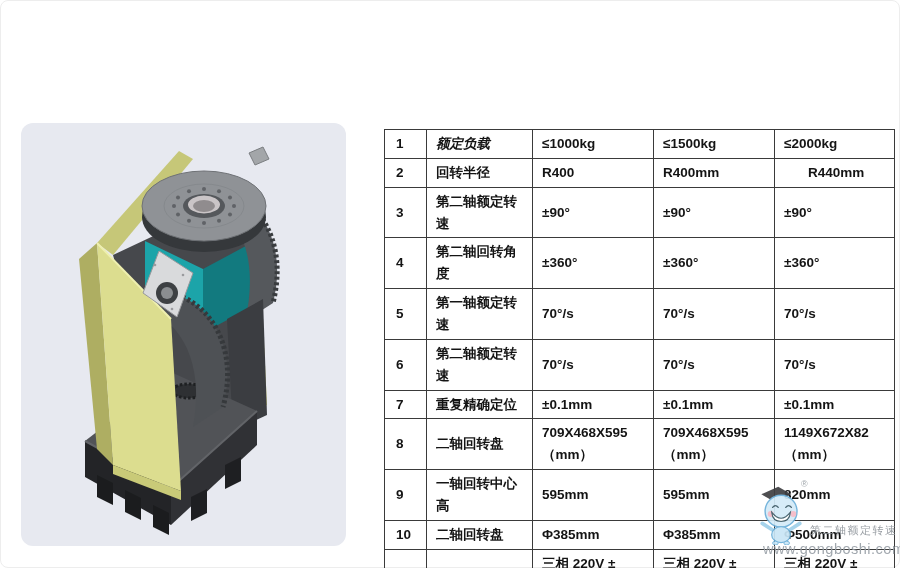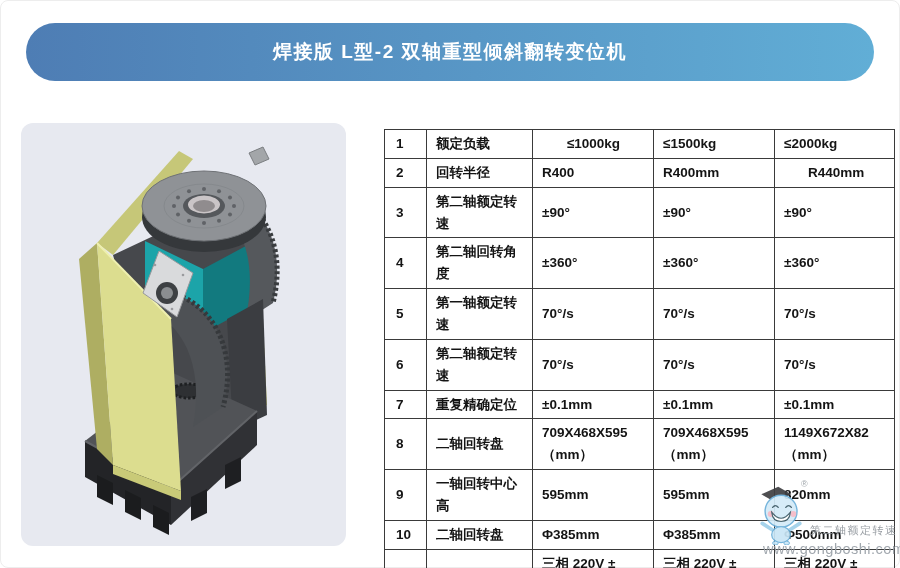--- a/index.html
+++ b/index.html
@@ -38,23 +38,20 @@
               letter-spacing:1.5px; white-space:nowrap; }
   .wm-url   { position:absolute; left:10px; top:62px; font-size:14.5px; color:#9aa1a8;
               letter-spacing:.5px; white-space:nowrap; }
   .wm-mascot { position:absolute; left:4px; top:4px; }
 </style>
 </head>
 <body>
 
 <div class="page">
 
-  <div class="banner" style="background: linear-gradient(90deg, rgb(78, 125, 180), rgb(97, 174, 214));">
-    <h1>焊接版 L型-2 双轴重型倾斜翻转变位机</h1>
-  </div>
 
   <div class="image-panel" style="background: rgb(231, 233, 240);">
     <svg viewBox="0 0 325 423" width="325" height="423" xmlns="http://www.w3.org/2000/svg">
 
       <polygon points="76,120 158,28 172,36 92,132" fill="#c6c778"></polygon>
 
       <polygon points="216,84 236,74 246,282 222,296" fill="#cdcf7c"></polygon>
 
       <polygon points="92,132 228,68 242,282 150,348" fill="#46484c"></polygon>
 
@@ -130,22 +127,22 @@
     <colgroup>
       <col class="c-num">
         <col class="c-label">
         <col class="c-v1">
         <col class="c-v2">
         <col class="c-v3">
     </colgroup>
     <tbody>
         <tr>
           <td class="num" style="border-color: rgb(58, 58, 58);">1</td>
-          <td style="border-color: rgb(58, 58, 58);">额定负载</td>
-          <td style="border-color: rgb(58, 58, 58); text-align: center;">≤1000kg</td>
+          <td style="border-color: rgb(58, 58, 58); font-style: italic;">额定负载</td>
+          <td style="border-color: rgb(58, 58, 58);">≤1000kg</td>
           <td style="border-color: rgb(58, 58, 58);">≤1500kg</td>
           <td style="border-color: rgb(58, 58, 58);">≤2000kg</td>
         </tr>
         <tr>
           <td class="num" style="border-color: rgb(58, 58, 58);">2</td>
           <td style="border-color: rgb(58, 58, 58);">回转半径</td>
           <td style="border-color: rgb(58, 58, 58);">R400</td>
           <td style="border-color: rgb(58, 58, 58);">R400mm</td>
           <td style="border-color: rgb(58, 58, 58); padding-left: 33px;">R440mm</td>
         </tr>

